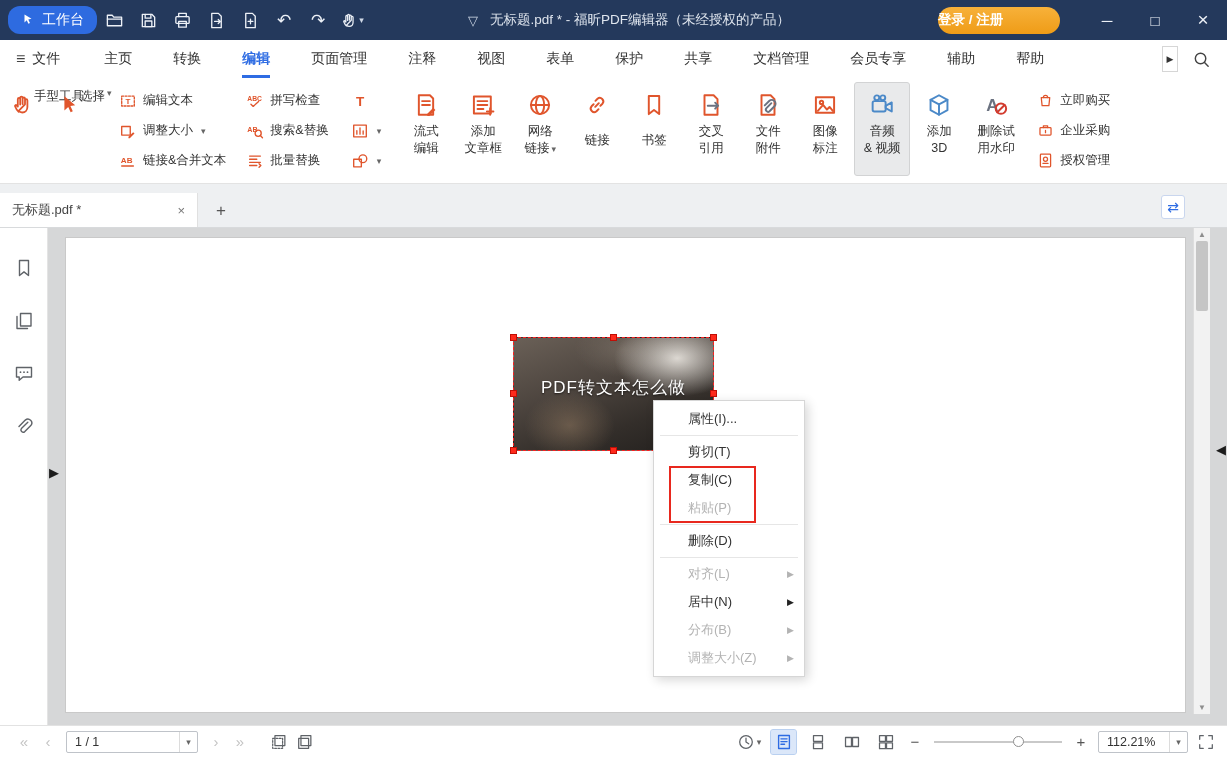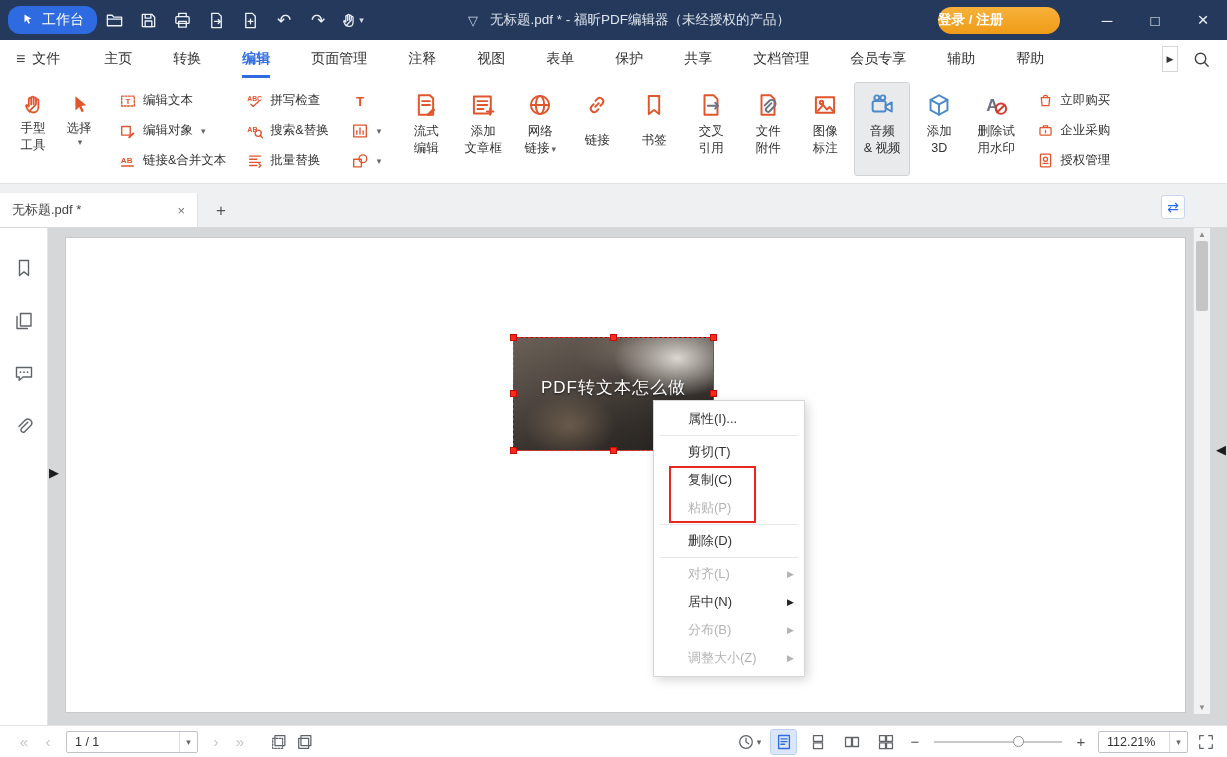--- a/index.html
+++ b/index.html
@@ -29,21 +29,21 @@
 .file-group{display:flex;align-items:center;gap:7px;margin-left:16px;font-size:14px}
 .hamburger{font-size:16px;color:#444}
 .menu-tabs{display:flex;gap:41px;margin-left:44px;font-size:14px;color:#333;white-space:nowrap;height:38px}
 .menu-tab{display:flex;align-items:center;border-bottom:3px solid transparent;padding-top:3px}
 .menu-tab.active{color:#2e6ce3;font-weight:bold;border-bottom-color:#2e6ce3}
 .menu-right{margin-left:auto;display:flex;align-items:center;gap:14px;margin-right:16px}
 .more-box{width:16px;height:26px;border:1px solid #d6d6d6;display:flex;align-items:center;justify-content:center;font-size:9px;color:#333;background:#fff}
 
 
 .ribbon{position:absolute;top:78px;left:0;right:0;height:106px;background:#fff;border-bottom:1px solid #e3e3e3;display:flex;align-items:flex-start;padding:4px 4px 0 10px}
-.rb-tall{width:46px;height:94px;display:flex;flex-direction:column;align-items:center;padding-top:6px;border-radius:3px;font-size:12.5px;color:#333}
+.rb-tall{width:46px;height:94px;display:flex;flex-direction:row;align-items:flex-start;padding-top:6px;border-radius:3px;font-size:12.5px;color:#333}
 .rb-tall .svgic{height:32px}
 .rb-col{display:flex;flex-direction:column;gap:3px;margin-left:14px;padding-top:5px}
 .rb-small{display:flex;align-items:center;gap:6px;height:27px;font-size:12.5px;color:#333;border-radius:3px;padding:0 3px}
 .rb-big{width:56px;height:94px;display:flex;flex-direction:column;align-items:center;padding-top:5px;font-size:12.5px;color:#333;border-radius:3px;border:1px solid transparent;margin-left:1px}
 .rb-big .svgic{height:34px;margin-bottom:1px}
 .rb-big.selected{background:#e9eaeb;border-color:#d2d3d4}
 .rb-l{line-height:17px;white-space:nowrap}
 .rb-l.single{margin-top:9px}
 .dd{font-size:9px;color:#666;margin-left:2px}
 
@@ -283,21 +283,21 @@
         </span>
       <span>编辑文本</span>
     </div>
     <div class="rb-small">
       <span class="svgic rib">
           <svg width="18" height="18" viewBox="0 0 20 20">
             <rect x="3" y="5" width="9.5" height="9.5"></rect>
             <path d="M10.5 16.5l5.2-5.2 1.5 1.5-5.2 5.2h-1.5z" fill="#e0552c" stroke="none"></path>
           </svg>
         </span>
-      <span>编辑对象</span>
+      <span>调整大小</span>
       <span class="dd">▾</span>
     </div>
     <div class="rb-small">
       <span class="svgic rib">
           <svg width="18" height="18" viewBox="0 0 20 20">
             <text x="2" y="12" font-size="9" font-weight="bold" fill="#e0552c" stroke="none" font-family="Liberation Sans,sans-serif">AB</text>
             <path d="M3 15.5h13"></path>
           </svg>
         </span>
       <span>链接&amp;合并文本</span>

